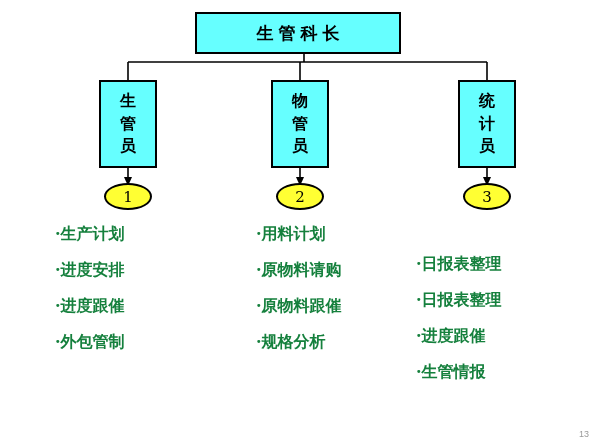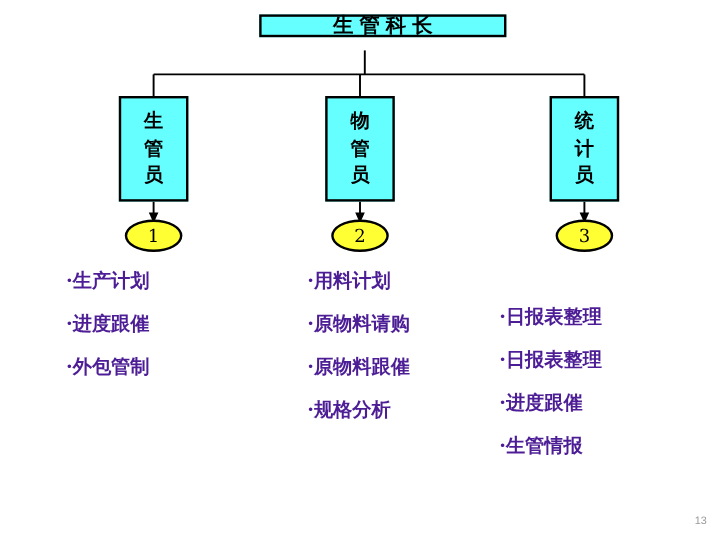--- a/index.html
+++ b/index.html
@@ -38,24 +38,24 @@
     position: absolute;
     box-sizing: border-box;
     background: #66ffff;
     border: 2px solid #000000;
     display: flex;
     align-items: center;
     justify-content: center;
   }
 
   #box-chief {
-    left: 216px;
+    left: 195px;
     top: 12px;
     width: 206px;
-    height: 19px;
+    height: 42px;
     justify-content: center;
   }
   #box-chief .node-label {
     font-size: 17px;
     letter-spacing: 5px;
     font-weight: 700;
     font-family: "DejaVu Serif", serif;
     text-indent: 5px;
     white-space: nowrap;
   }
@@ -107,21 +107,21 @@
   #task-col-2 { left: 256px; width: 170px; }
   #task-col-3 { left: 416px; width: 175px; margin-top: 30px; }
 
   .task-item {
     font-size: 16px;
     font-weight: 700;
     font-family: "DejaVu Serif", serif;
     line-height: 1;
     height: 36px;
     white-space: nowrap;
-    color: #4c1d95;
+    color: #15803d;
   }
 
   
   #page-number {
     position: absolute;
     right: 12px;
     bottom: 8px;
     font-size: 9px;
     color: #9a9a9a;
     font-family: "Liberation Sans", sans-serif;
@@ -178,20 +178,21 @@
   </div>
   <div class="num-ellipse" id="ellipse-2">
     <span>2</span>
   </div>
   <div class="num-ellipse" id="ellipse-3">
     <span>3</span>
   </div>
 
   <div class="task-col" id="task-col-1">
     <div class="task-item">·生产计划</div>
+    <div class="task-item">·进度安排</div>
     <div class="task-item">·进度跟催</div>
     <div class="task-item">·外包管制</div>
   </div>
 
   <div class="task-col" id="task-col-2">
     <div class="task-item">·用料计划</div>
     <div class="task-item">·原物料请购</div>
     <div class="task-item">·原物料跟催</div>
     <div class="task-item">·规格分析</div>
   </div>

